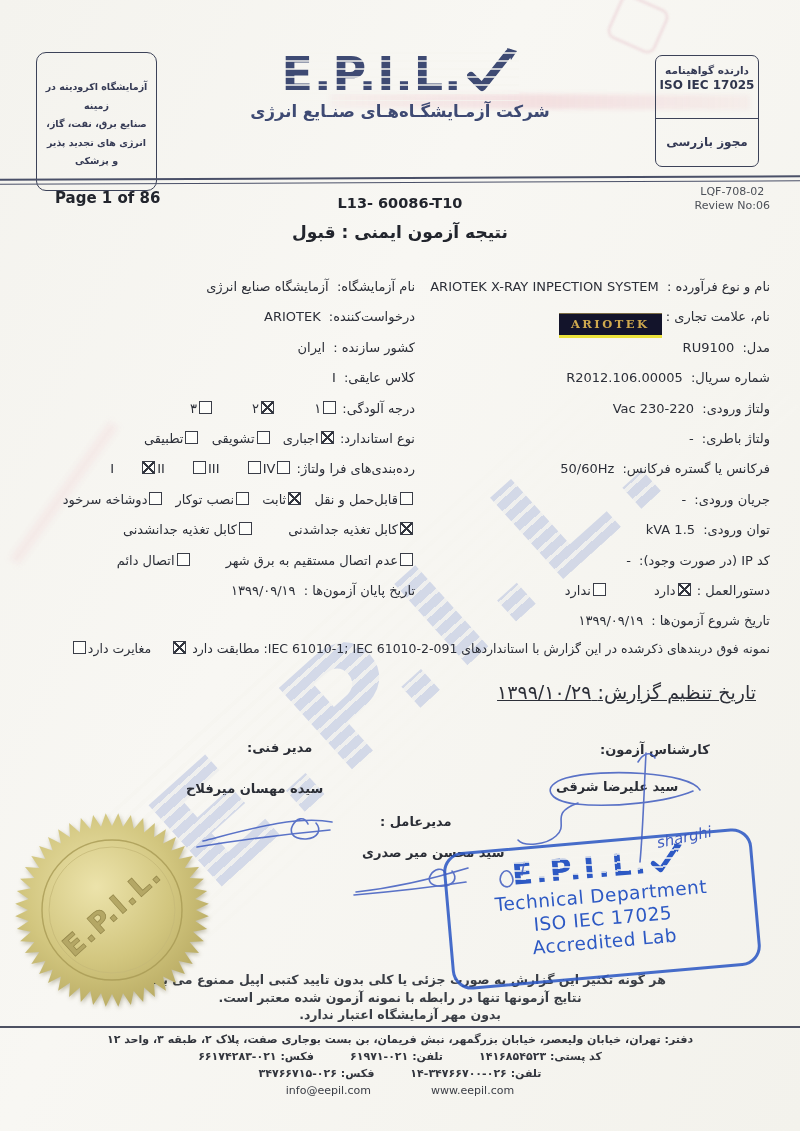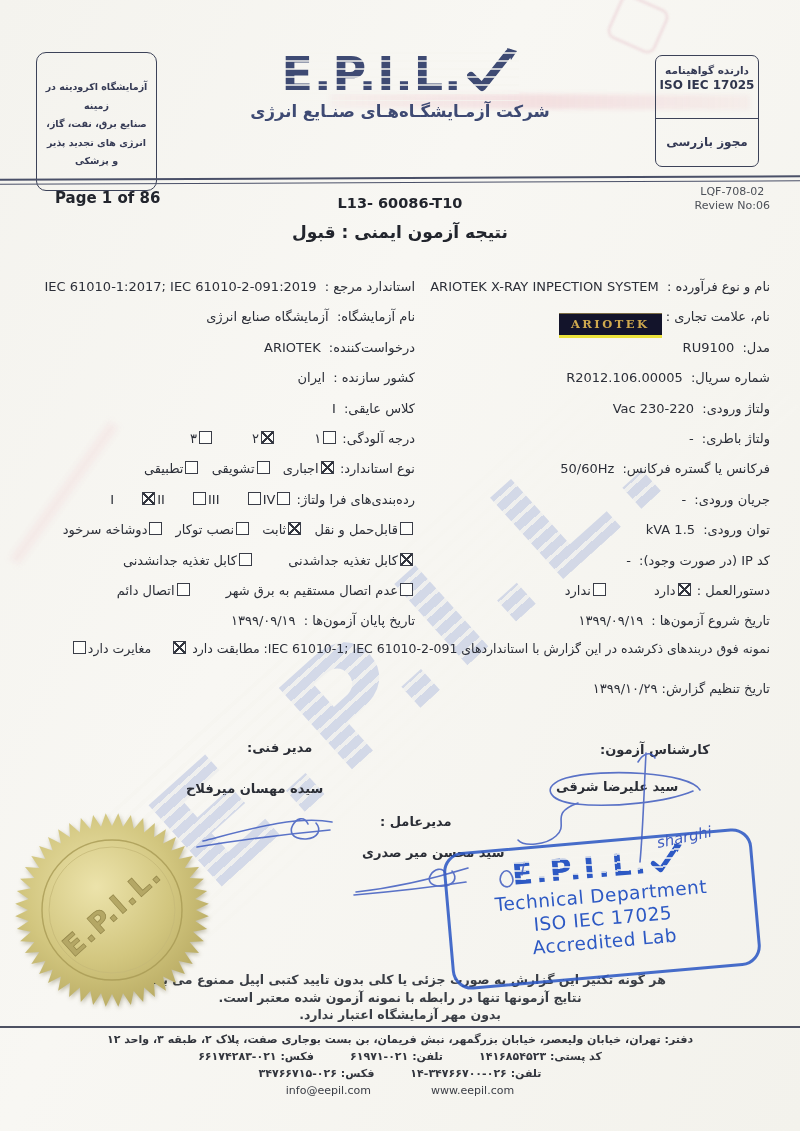--- a/index.html
+++ b/index.html
@@ -61,21 +61,21 @@
   .opt{white-space:nowrap;}
   .g34 .opt{margin-left:34px;} .g22 .opt{margin-left:22px;} .g8 .opt{margin-left:7px;}
   .g30 .opt{margin-left:30px;} .g40 .opt{margin-left:42px;}
   .badge-box{display:inline-block;background:#13142b;color:#cfa94e;font-family:"DejaVu Serif",serif;
              font-size:11.5px;font-weight:700;letter-spacing:2.5px;padding:5px 12px 4px;
              border-bottom:3.5px solid #ece23c;box-shadow:inset 0 1px 0 rgba(210,180,90,.55);
              transform:translateY(7px);line-height:1.1;}
   .conformity{position:absolute;top:641px;left:40px;width:730px;direction:rtl;text-align:right;
               font-size:12.5px;z-index:2;white-space:nowrap;}
   .conformity .opt{margin-left:16px;}
-  .report-date{position:absolute;top:681px;right:30px;direction:rtl;font-size:13px;z-index:2;}
+  .report-date{position:absolute;top:681px;right:44px;direction:rtl;font-size:19px;z-index:2;text-decoration:underline;}
   
   .sig-label{position:absolute;direction:rtl;font-size:13px;font-weight:700;color:#2b2e36;z-index:2;white-space:nowrap;}
   .sig-name{position:absolute;direction:rtl;font-size:13px;font-weight:700;color:#2b2e36;z-index:2;white-space:nowrap;}
   .sig-svg{position:absolute;left:0;top:0;z-index:4;pointer-events:none;}
   .sig-script{font-style:italic;font-size:15px;fill:#3f5cc0;}
   
   .stamp{position:absolute;left:447px;top:840px;width:310px;height:138px;z-index:3;
          border:3.5px solid rgba(45,89,196,.88);border-radius:20px;transform:rotate(-5deg);
          text-align:center;color:#2d59c4;padding-top:6px;box-sizing:border-box;}
   .stamp-logo{position:relative;display:inline-block;font-size:30px;font-weight:800;letter-spacing:3px;white-space:nowrap;}
@@ -158,21 +158,20 @@
       <div class="row"><span class="lbl">کد IP (در صورت وجود):</span> <span class="val">-</span></div>
       <div class="row g40">
         <span class="lbl">دستورالعمل :</span>
         <span class="opt"><span class="cb checked"></span><span>دارد</span></span>
         <span class="opt"><span class="cb"></span><span>ندارد</span></span>
       </div>
       <div class="row"><span class="lbl">تاریخ شروع آزمون‌ها :</span> <span class="val">۱۳۹۹/۰۹/۱۹</span></div>
     </div>
 
     <div class="col col-left">
-      <div class="row"><span class="lbl">استاندارد مرجع :</span> <span class="val">IEC 61010-1:2017; IEC 61010-2-091:2019</span></div>
       <div class="row"><span class="lbl">نام آزمایشگاه:</span> <span class="val">آزمایشگاه صنایع انرژی</span></div>
       <div class="row"><span class="lbl">درخواست‌کننده:</span> <span class="val">ARIOTEK</span></div>
       <div class="row"><span class="lbl">کشور سازنده :</span> <span class="val">ایران</span></div>
       <div class="row"><span class="lbl">کلاس عایقی:</span> <span class="val">I</span></div>
       <div class="row g34">
         <span class="lbl">درجه آلودگی:</span>
         <span class="opt"><span class="cb"></span><span>۱</span></span>
         <span class="opt"><span class="cb checked"></span><span>۲</span></span>
         <span class="opt"><span class="cb"></span><span>۳</span></span>
       </div>

